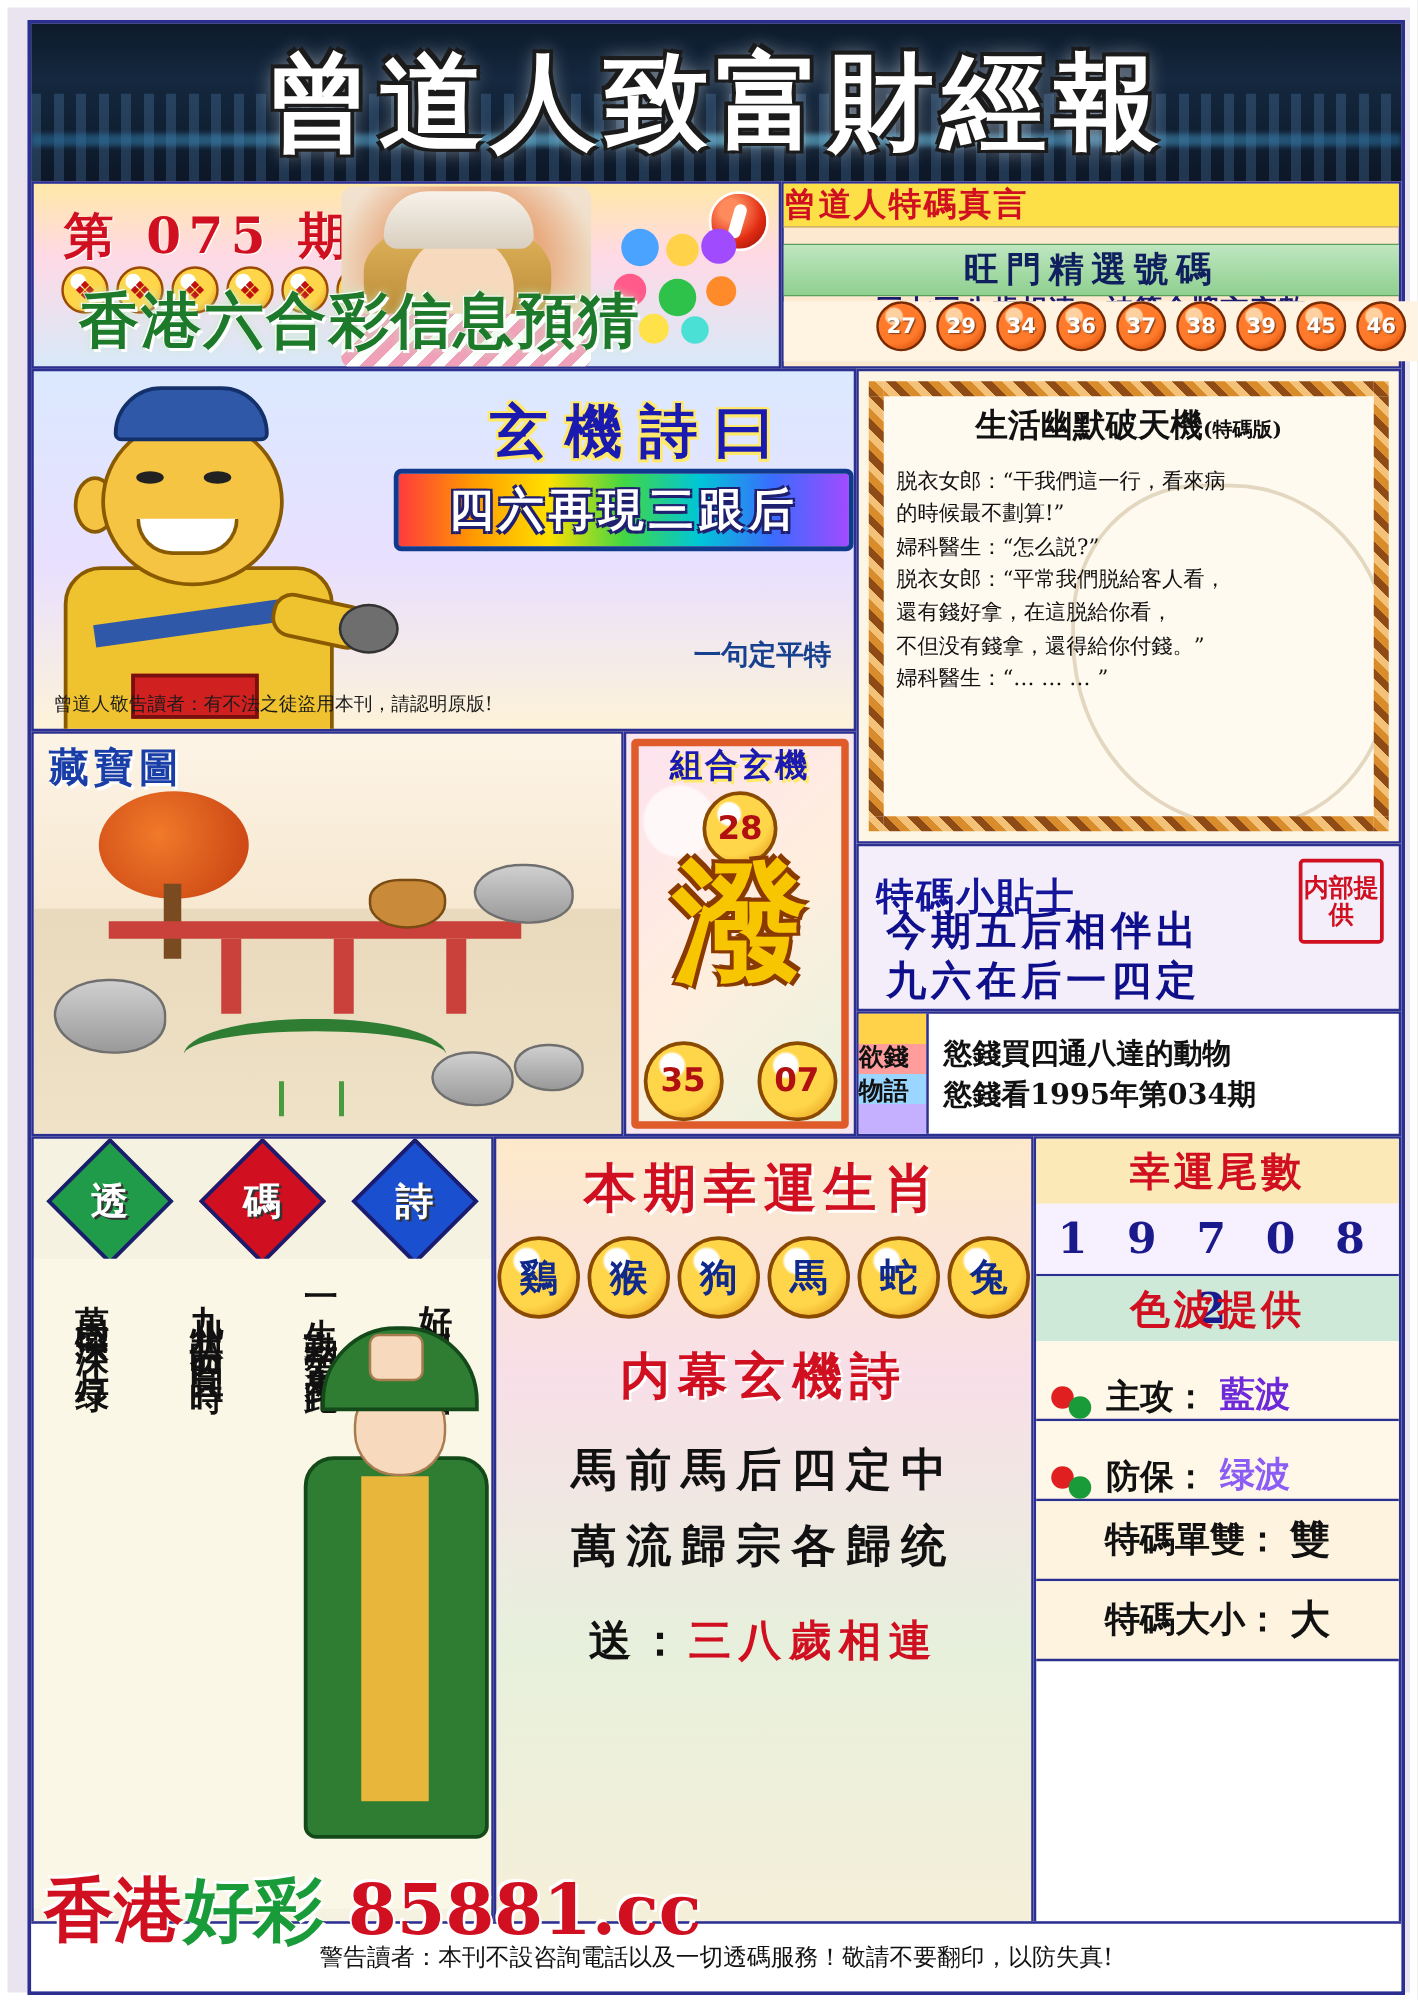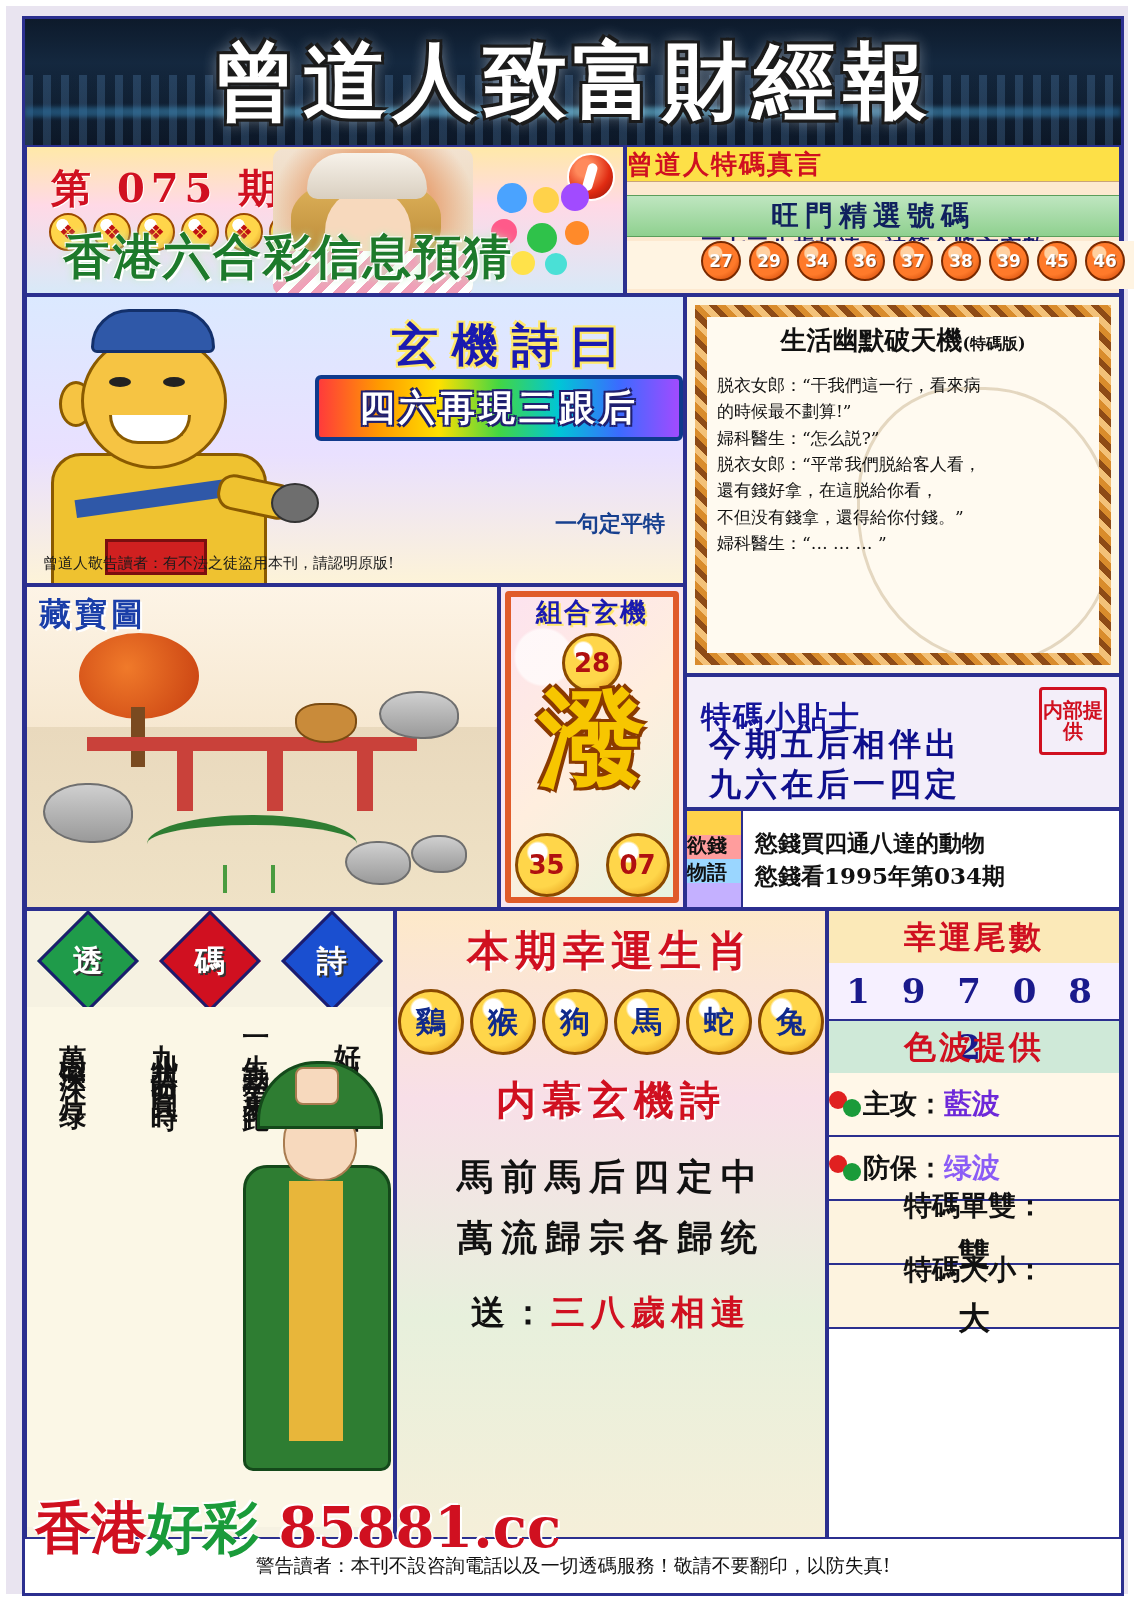--- a/index.html
+++ b/index.html
@@ -414,35 +414,35 @@
   .rb-digits{
     height:56px;line-height:56px;text-align:center;background:#f6f0ff;
     font-family:"DejaVu Serif",serif;font-weight:bold;font-size:34px;color:#1a1a8c;letter-spacing:10px;
   }
   .rb-title2{
     height:52px;line-height:52px;text-align:center;
     font-family:"DejaVu Serif",serif;font-weight:bold;font-size:32px;color:#d01020;
     background:#cfe9d8;letter-spacing:3px;
   }
   .wave{
-    height:62px;display:flex;align-items:center;padding-left:0;
+    height:62px;display:flex;align-items:flex-end;gap:10px;padding-left:12px;
     background:#fff7e8;border-bottom:2px solid #2b2f8f;
   }
   .wave .dots{position:relative;width:34px;height:26px;}
   .wave .dots i{position:absolute;width:18px;height:18px;border-radius:50%;display:block;}
   .wave .lbl{
     font-family:"DejaVu Serif",serif;font-weight:bold;font-size:27px;color:#111;
   }
   .wave .val{
     font-family:"DejaVu Serif",serif;font-weight:bold;font-size:28px;
   }
   .rowline{
     height:62px;display:flex;align-items:center;justify-content:center;gap:8px;
     background:#fdf3df;border-bottom:2px solid #2b2f8f;
-    font-family:Liberation Sans, sans-serif;font-weight:bold;font-size:28px;color:#111;flex-direction:column;
+    font-family:Liberation Sans, sans-serif;font-weight:bold;font-size:28px;color:#111;
   }
   .rowline .v{color:#111;font-size:32px;}
 
   
   .footer{
     position:absolute;left:0;bottom:0;width:1096px;height:56px;
     background:#ffffff;border-top:2px solid #2b2f8f;box-sizing:border-box;
     display:flex;align-items:center;justify-content:center;
   }
   .footer span{

